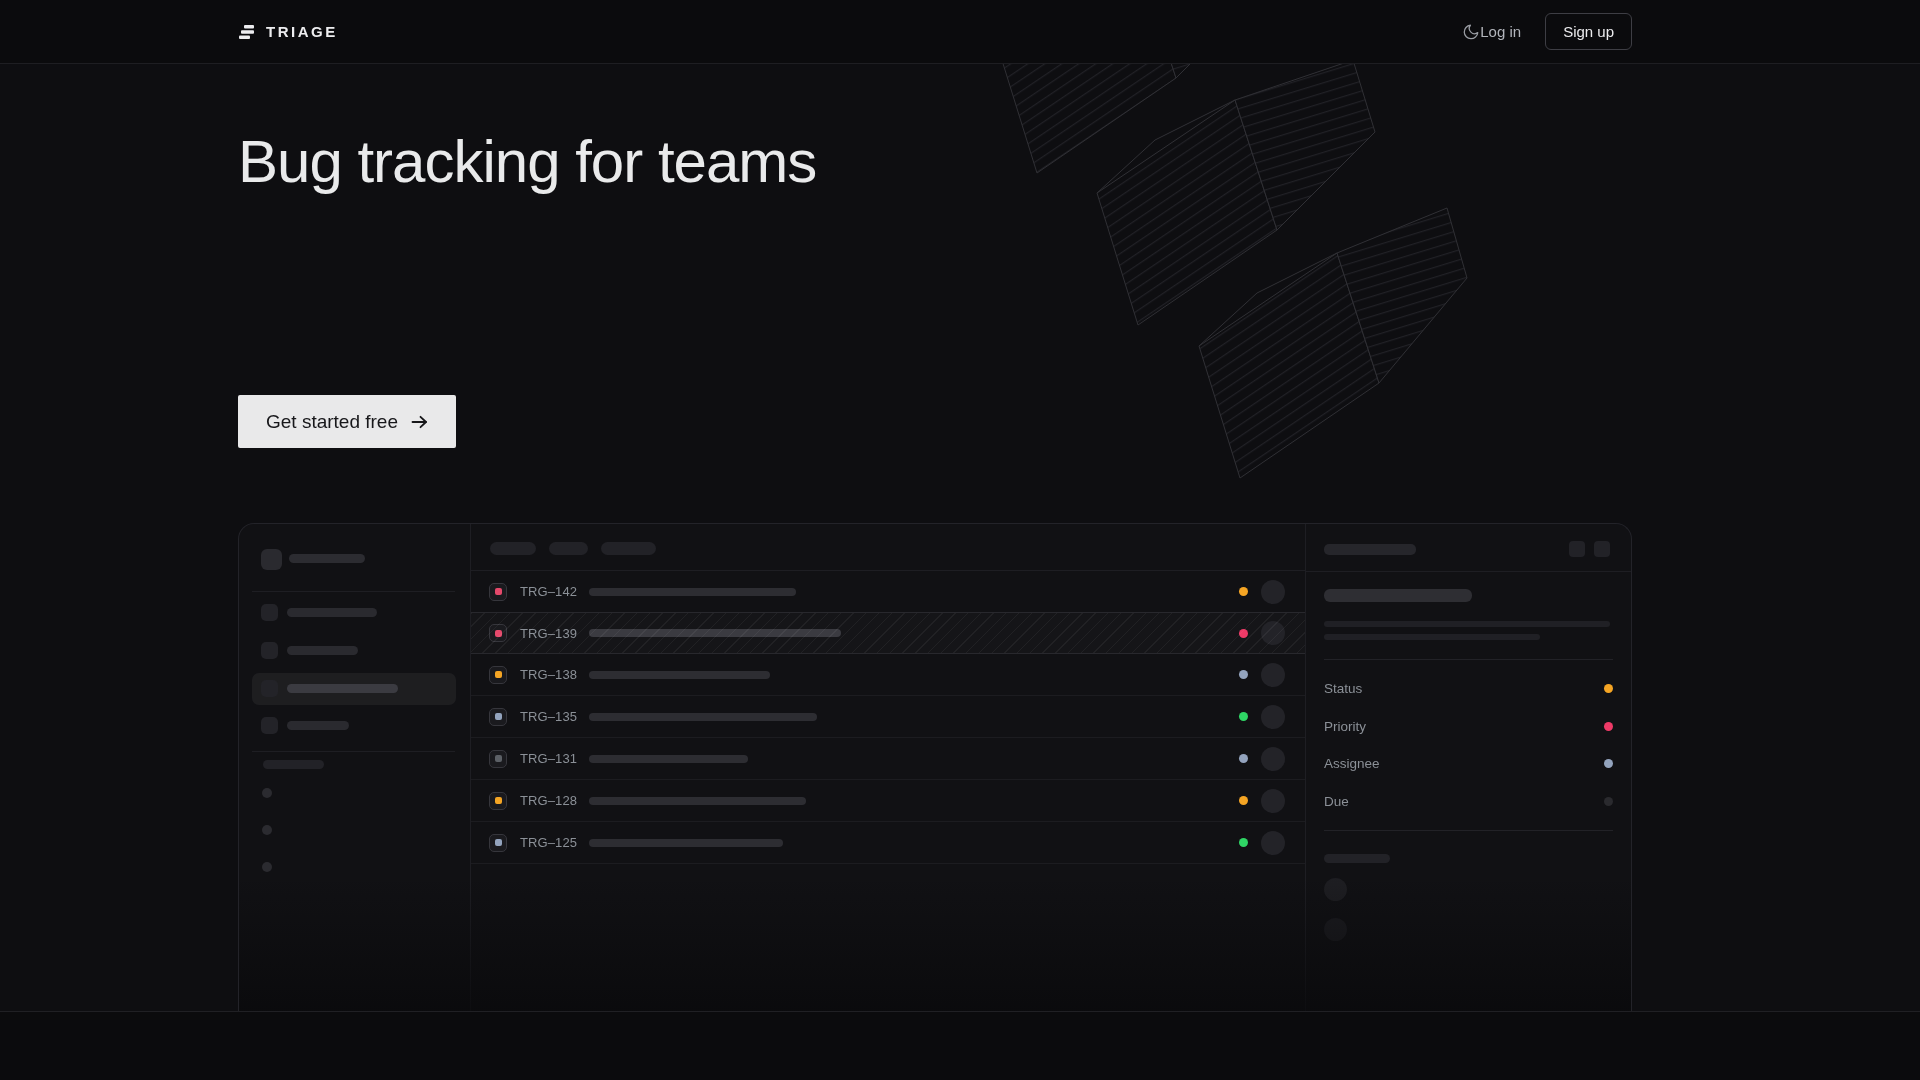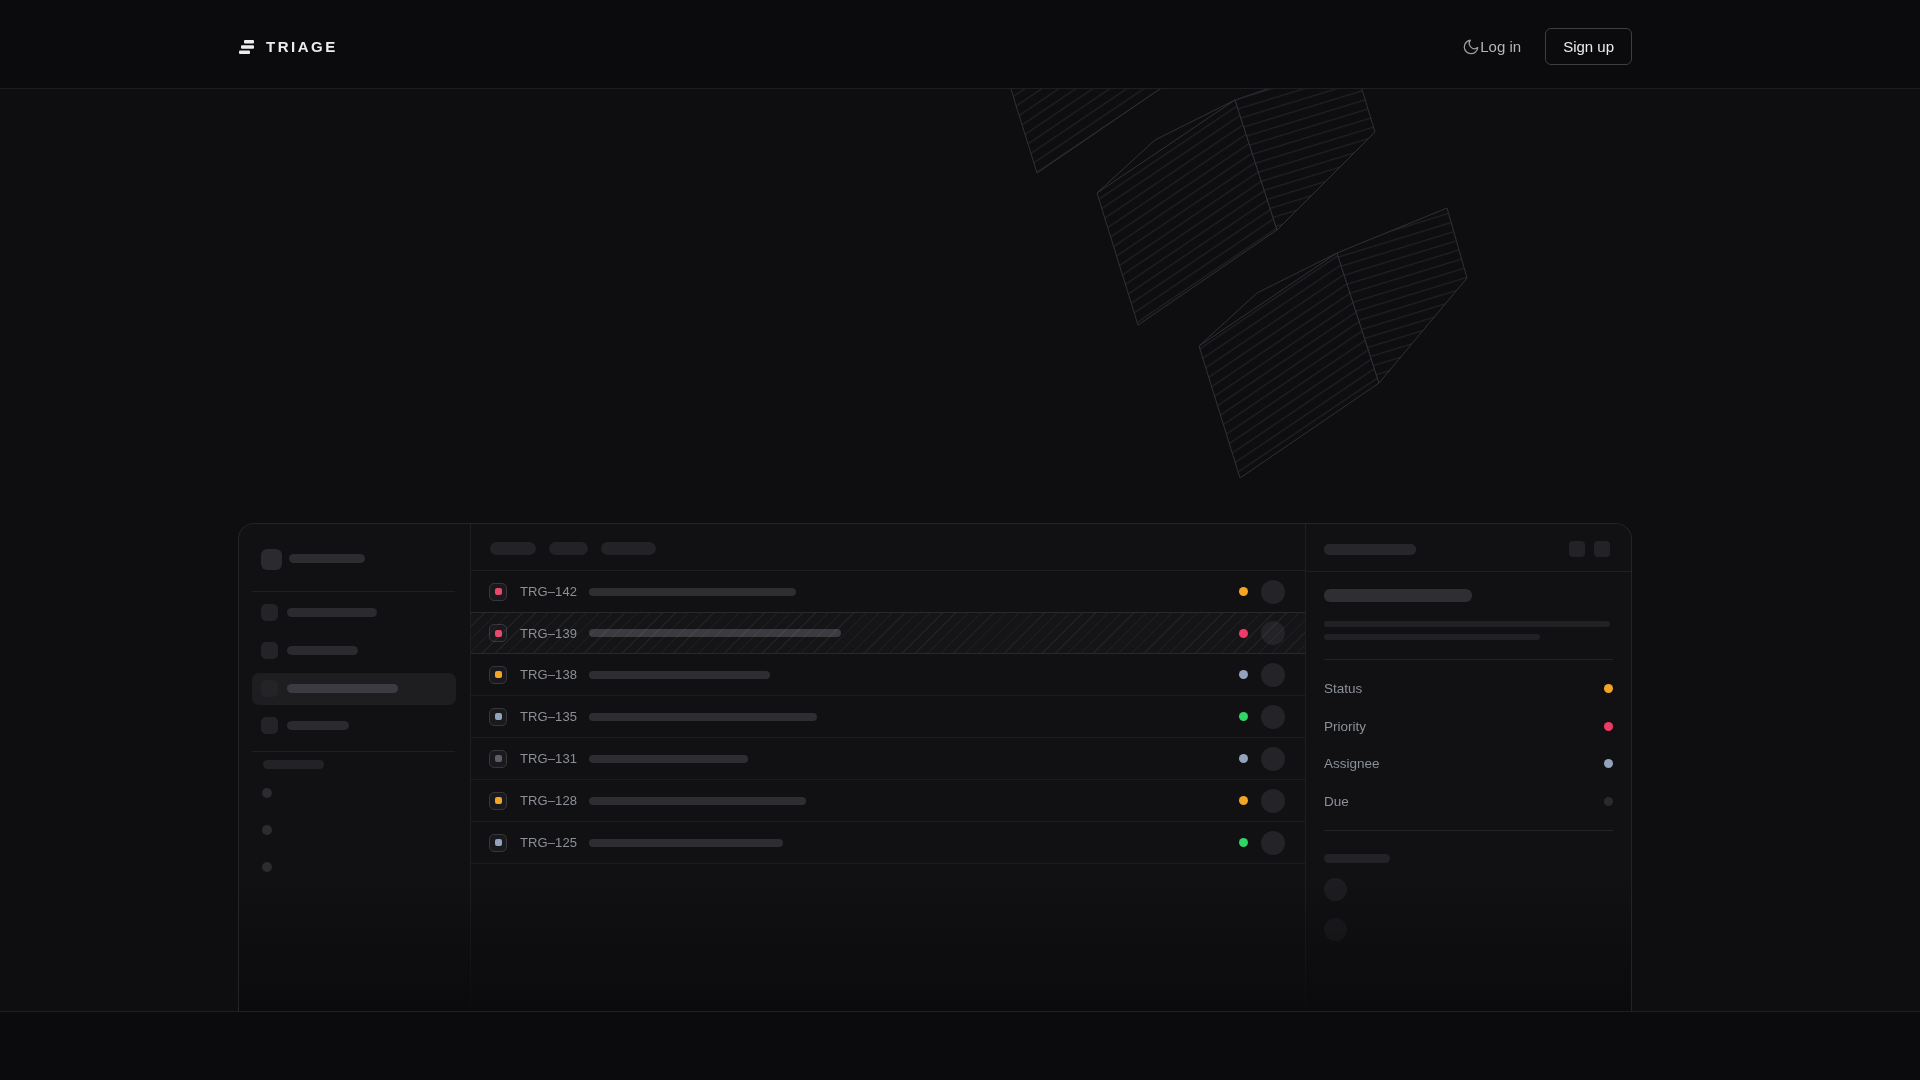--- a/index.html
+++ b/index.html
@@ -1,21 +1,21 @@
 <!DOCTYPE html>
 <html><head>
 <meta charset="utf-8">
 <style>
   * { margin:0; padding:0; box-sizing:border-box; }
   html,body { width:1920px; height:1080px; }
   body { font-family:"Liberation Sans", sans-serif; background:#0b0b0d; }
   .page { position:relative; width:1920px; height:1080px; background:#0b0b0d; overflow:hidden; }
 
   
-  .nav { position:absolute; top:15px; left:0; width:100%; height:74px; background:#0b0b0d; border-bottom:1px solid #1e1e22; z-index:5; }
+  .nav { position:absolute; top:0; left:0; width:100%; height:64px; background:#0b0b0d; border-bottom:1px solid #1e1e22; z-index:5; }
   .nav-inner { position:absolute; left:238px; width:1394px; height:63px; display:flex; align-items:center; }
   .logo { display:flex; align-items:center; gap:10px; }
   .logo-name { font-size:15px; font-weight:700; letter-spacing:2.5px; color:#ededef; }
   .nav-right { margin-left:auto; display:flex; align-items:center; }
   .login { font-size:15px; color:#b2b5bb; cursor:pointer; }
   .signup { font-size:15px; color:#ececee; border:1px solid #3e3e44; border-radius:6px; padding:9px 17px; background:transparent; cursor:pointer; font-family:inherit; margin-left:24px; }
   .moon { display:flex; }
 
   
   .hero-section { position:absolute; top:64px; left:0; width:1920px; height:948px; background:#0e0e11; border-bottom:1px solid #202024; overflow:hidden; }
@@ -118,21 +118,28 @@
         <polygon points="1134,-52 1252,-92 1274,-20 1176,78" fill="url(#hR)"></polygon>
         <polygon points="1097,193 1235,100 1277,230 1138,325" fill="url(#hL)"></polygon>
         <polygon points="1235,100 1353,60 1375,132 1277,230" fill="url(#hR)"></polygon>
         <path d="M1097,193 L1155,140 L1235,100" fill="none"></path>
         <polygon points="1199,346 1337,253 1379,383 1240,478" fill="url(#hL)"></polygon>
         <polygon points="1337,253 1447,208 1467,278 1379,383" fill="url(#hR)"></polygon>
         <path d="M1199,346 L1257,293 L1337,253" fill="none"></path>
       </g>
     </svg>
 
-    <h1 class="h1"><br></h1>
+    <h1 class="h1"><span>Bug tracking for teams</span><br></h1>
+    <button class="cta">
+      <span>Get started free</span>
+      <svg width="17" height="14" viewBox="0 0 17 14" fill="none" stroke="#17171a" stroke-width="1.8" stroke-linecap="round" stroke-linejoin="round">
+        <path d="M1.5 7 H15"></path>
+          <path d="M9.5 1.8 L15 7 L9.5 12.2"></path>
+      </svg>
+    </button>
 
     <div class="panel">
       <div class="sidebar">
         <div class="sb-ws-icon"></div>
         <div class="sb-ws-bar"></div>
         <div class="sb-div1"></div>
         <div class="sb-item" style="top:73px">
             <div class="sq"></div>
             <div class="bar" style="width:90px"></div>
           </div>

